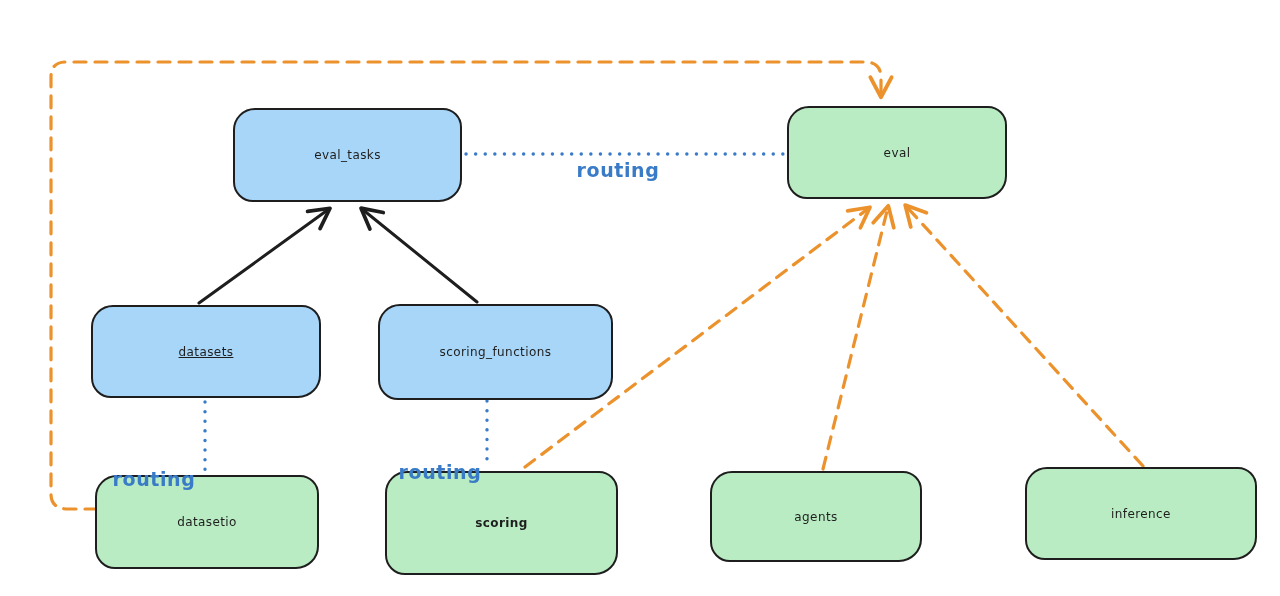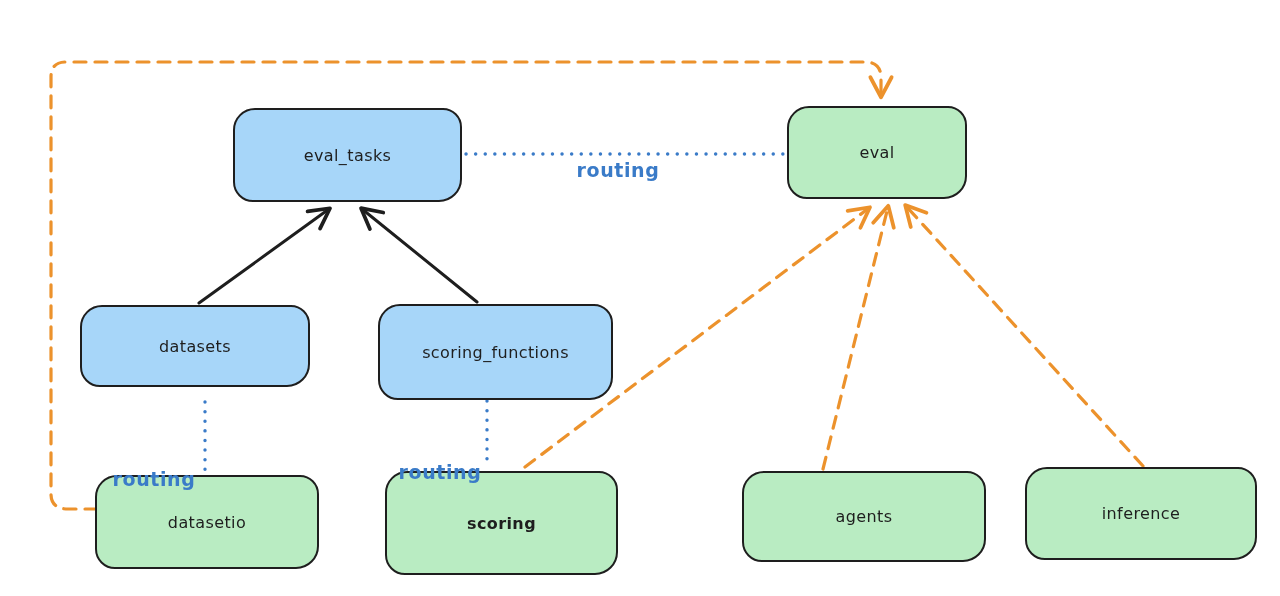--- a/index.html
+++ b/index.html
@@ -24,21 +24,21 @@
   .edge-orange{stroke:var(--orange);stroke-width:3.2;fill:none;stroke-dasharray:12 9;stroke-linecap:round;}
   .edge-dotted{stroke:var(--blue-line);stroke-width:3.4;fill:none;stroke-dasharray:0.1 9.5;stroke-linecap:round;}
   .ah{fill:none;stroke-width:3;stroke-linecap:round;stroke-linejoin:round;}
   .ah-black{stroke:var(--stroke);}
   .ah-orange{stroke:var(--orange);}
   .node{
     position:absolute;
     display:flex;align-items:center;justify-content:center;
     border:2.5px solid var(--stroke);
     color:var(--text);
-    font-size:16px;
+    font-size:12px;
     letter-spacing:0.4px;
     box-sizing:border-box;
     border-radius:22px 19px 23px 20px;
     background:var(--blue-fill);
   }
   .node.green{background:var(--green-fill);}
   .edge-label{
     position:absolute;
     transform:translate(-50%,-50%);
     color:var(--blue-line);
@@ -75,41 +75,41 @@
 
     <path class="edge-dotted" d="M 466 154 L 786 154"></path>
     <path class="edge-dotted" d="M 205 402 L 205 472"></path>
     <path class="edge-dotted" d="M 487 401 L 487 467"></path>
   </svg>
 
   <div class="node" style="left:233px;top:108px;width:229px;height:94px;">
     <span>eval_tasks</span>
   </div>
 
-  <div class="node green" style="left:787px;top:106px;width:180px;height:93px;">
+  <div class="node green" style="left:787px;top:106px;width:220px;height:93px;">
     <span>eval</span>
   </div>
 
-  <div class="node" style="left:80px;top:305px;width:230px;height:82px;">
+  <div class="node" style="left:91px;top:305px;width:230px;height:93px;text-decoration:underline;">
     <span>datasets</span>
   </div>
 
   <div class="node" style="left:378px;top:304px;width:235px;height:96px;justify-content:center;">
     <span>scoring_functions</span>
   </div>
 
   <div class="node green" style="left:95px;top:475px;width:224px;height:94px;">
     <span>datasetio</span>
   </div>
 
   <div class="node green" style="left:385px;top:471px;width:233px;height:104px;font-weight:bold;">
     <span>scoring</span>
   </div>
 
-  <div class="node green" style="left:710px;top:471px;width:244px;height:91px;margin-left:32px;">
+  <div class="node green" style="left:710px;top:471px;width:212px;height:91px;">
     <span>agents</span>
   </div>
 
   <div class="node green" style="left:1025px;top:467px;width:232px;height:93px;">
     <span>inference</span>
   </div>
 
   <span class="edge-label" style="left:618px;top:130px;">routing</span>
   <span class="edge-label" style="left:154px;top:439px;">routing</span>
   <span class="edge-label" style="left:440px;top:432px;">routing</span>

